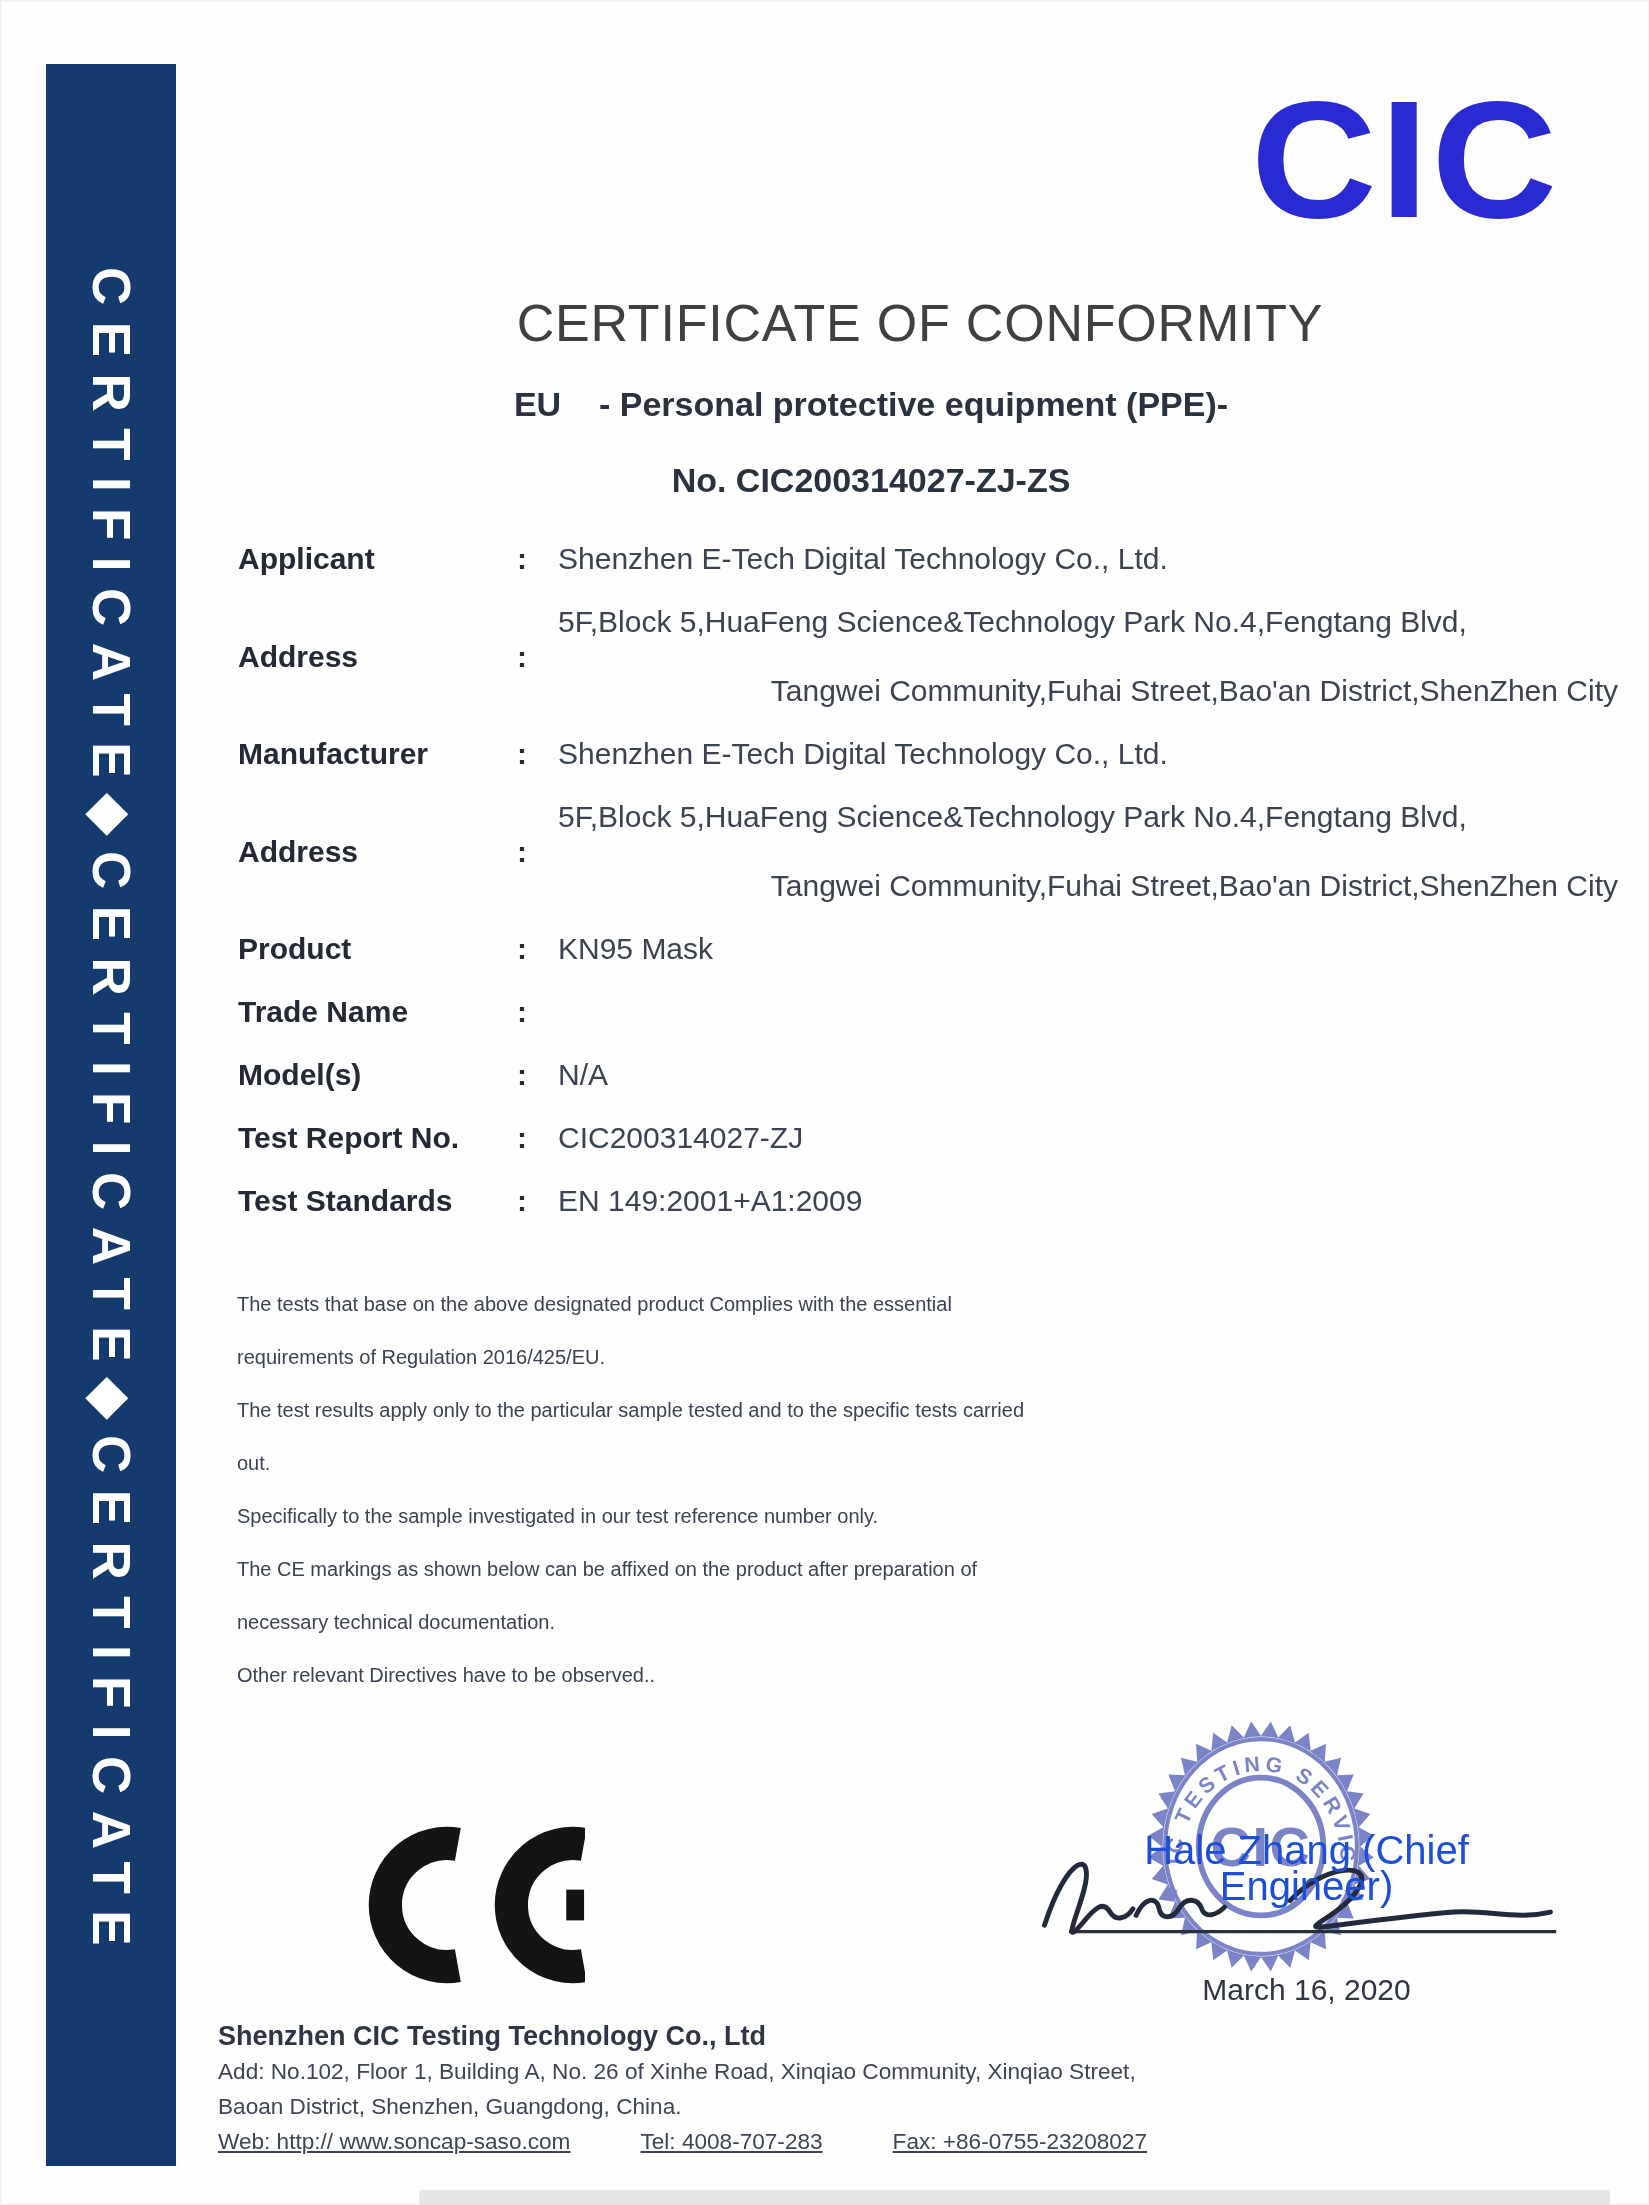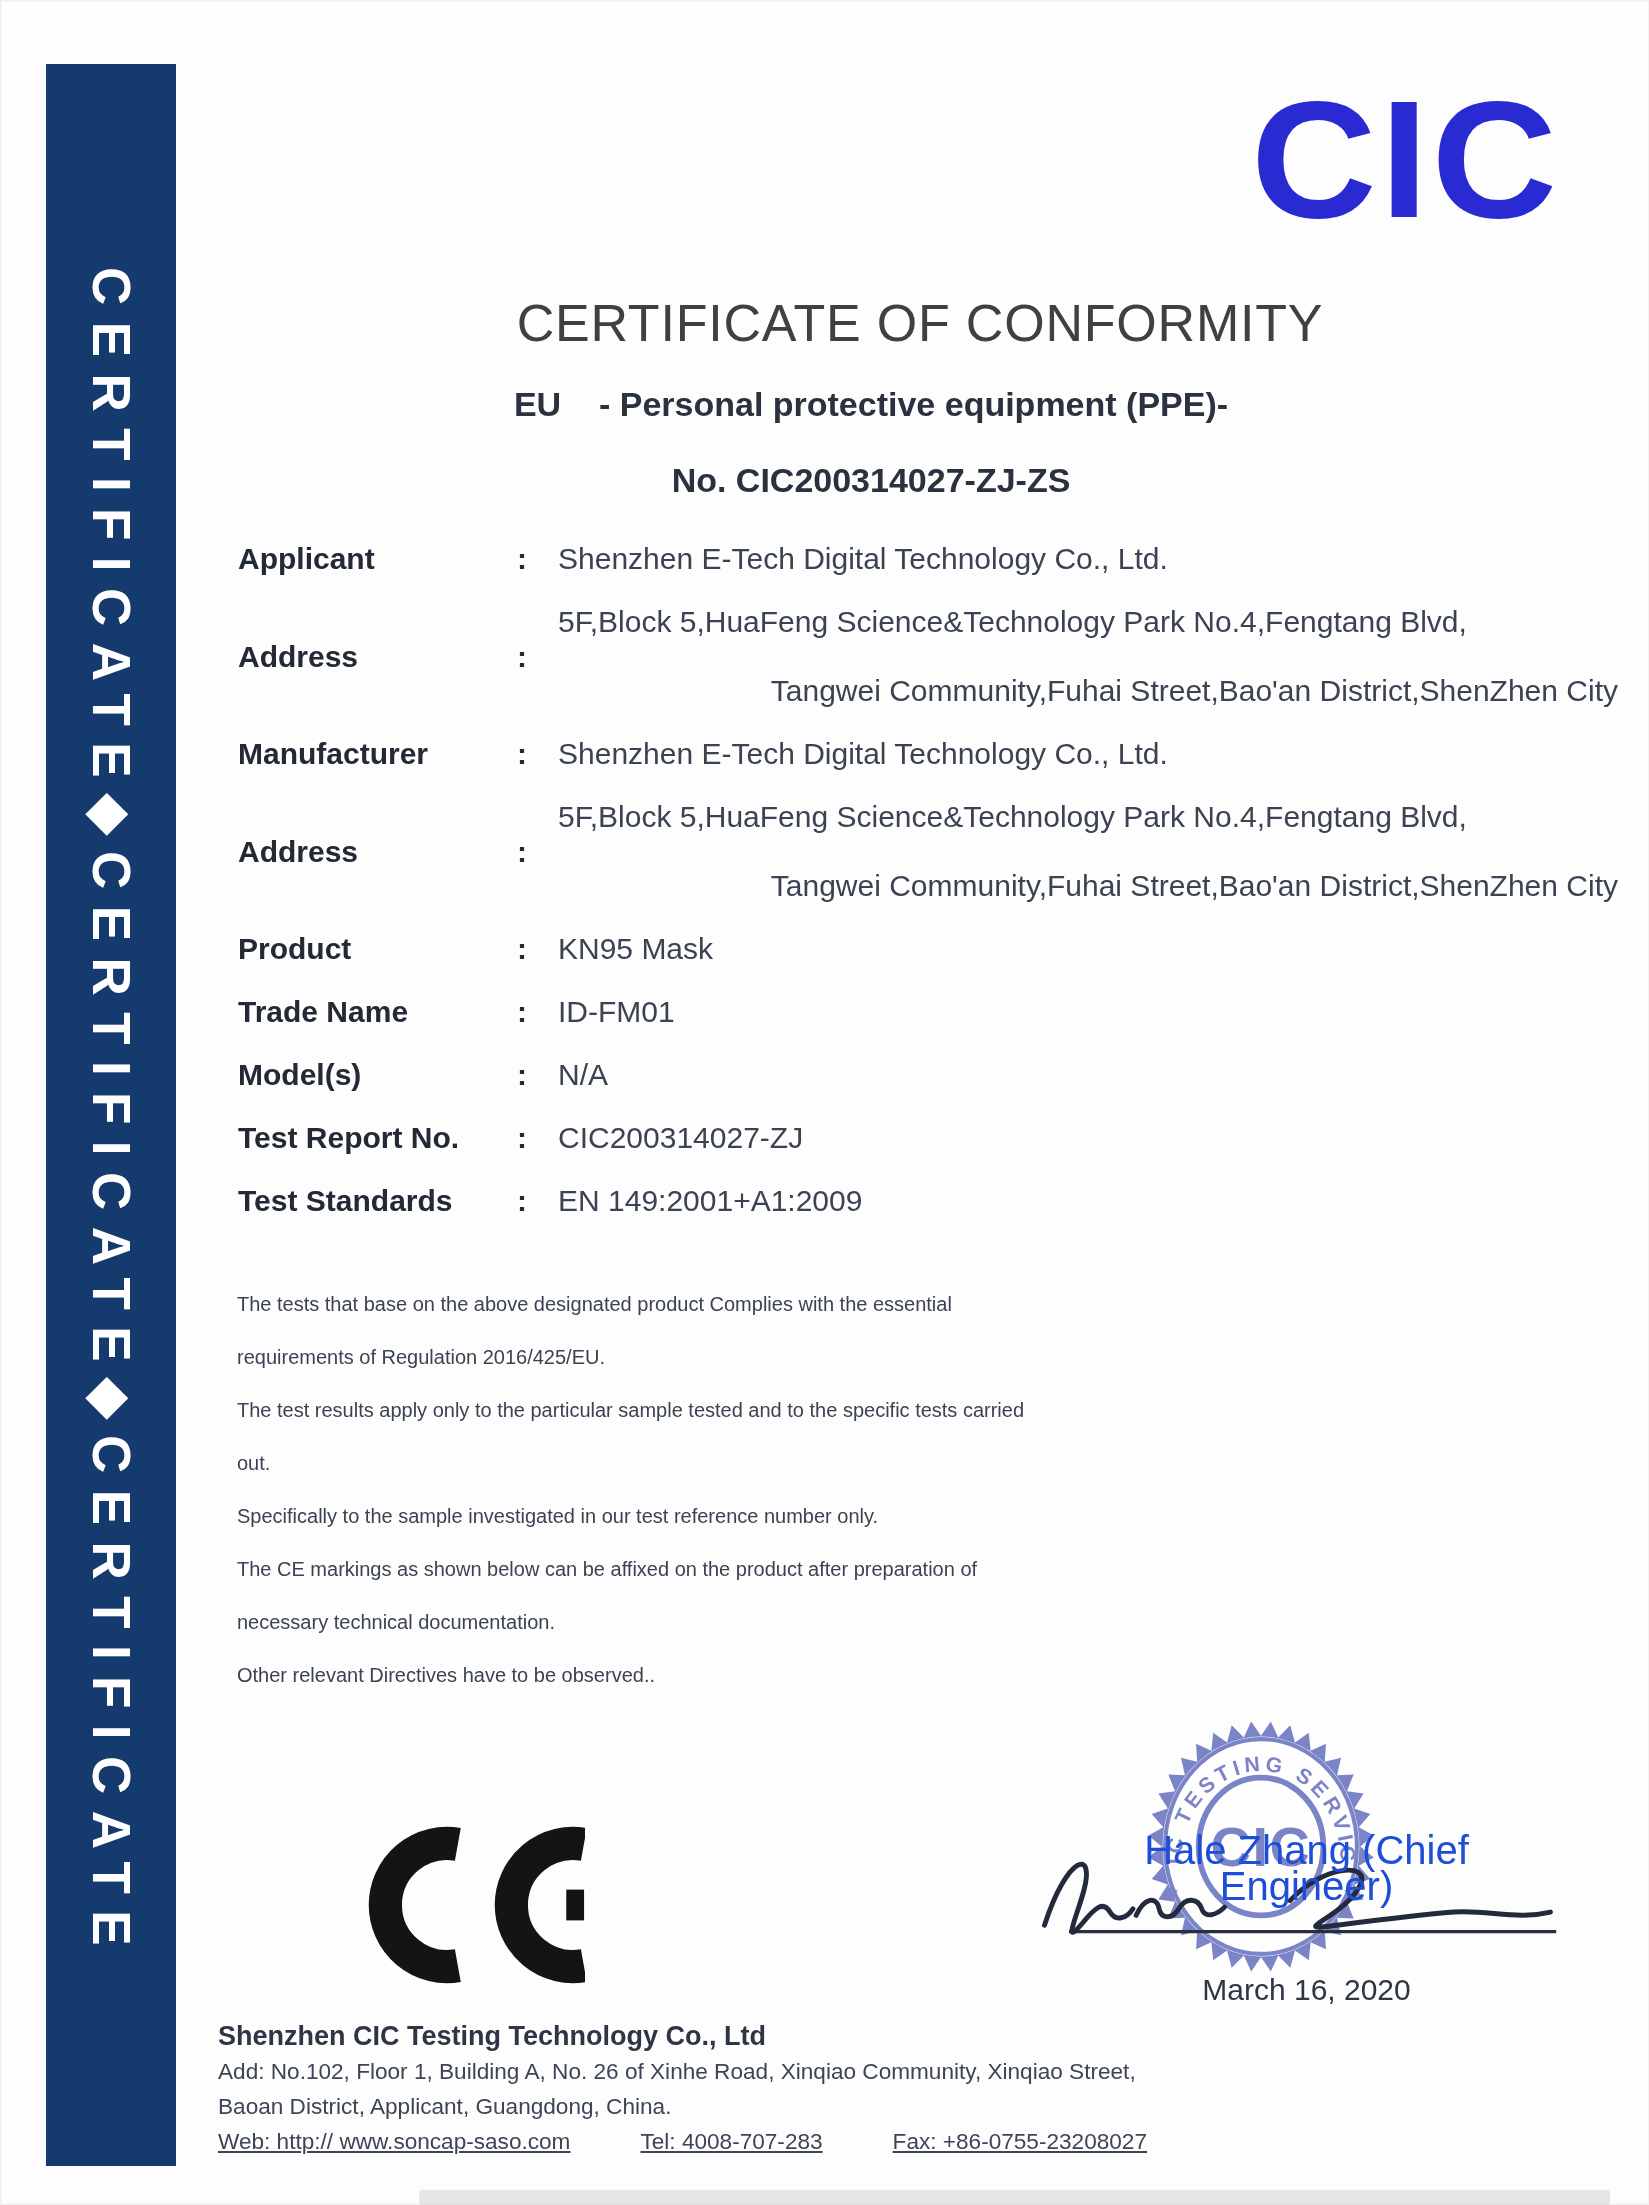--- a/index.html
+++ b/index.html
@@ -112,21 +112,20 @@
       </div>
     </div>
     <div class="frow">
       <div class="flabel">Product</div>
       <div class="fcolon">:</div>
       <div class="fvalue">KN95 Mask</div>
     </div>
     <div class="frow">
       <div class="flabel">Trade Name</div>
       <div class="fcolon">:</div>
-      <div class="fvalue">ID-FM01</div>
     </div>
     <div class="frow">
       <div class="flabel">Model(s)</div>
       <div class="fcolon">:</div>
       <div class="fvalue">N/A</div>
     </div>
     <div class="frow">
       <div class="flabel">Test Report No.</div>
       <div class="fcolon">:</div>
       <div class="fvalue">CIC200314027-ZJ</div>
@@ -178,21 +177,21 @@
       <path d="M142,92 C152,70 167,68 170,84 C173,98 187,96 194,84 C202,70 217,70 222,84 C226,96 240,92 250,82"></path>
       <path d="M330,74 C368,32 428,26 416,54 C400,90 336,110 372,106 C420,100 480,92 530,88 C572,85 606,98 648,88"></path>
     </g>
   </svg>
   <div class="sig-name">Hale Zhang (Chief Engineer)</div>
   <div class="sig-date">March 16, 2020</div>
 
   <div class="footer">
     <div class="f-company">Shenzhen CIC Testing Technology Co., Ltd</div>
     <div class="f-line">Add: No.102, Floor 1, Building  A, No. 26 of Xinhe Road, Xinqiao Community, Xinqiao Street,</div>
-    <div class="f-line">Baoan District, Applicant, Guangdong, China.</div>
+    <div class="f-line">Baoan District, Shenzhen, Guangdong, China.</div>
     <div class="f-contact">
       <span>Web: http:// www.soncap-saso.com</span>
       <span>Tel: 4008-707-283</span>
       <span>Fax: +86-0755-23208027</span>
     </div>
   </div>
 
   <div class="bottom-bar"></div>
 </div>
 

